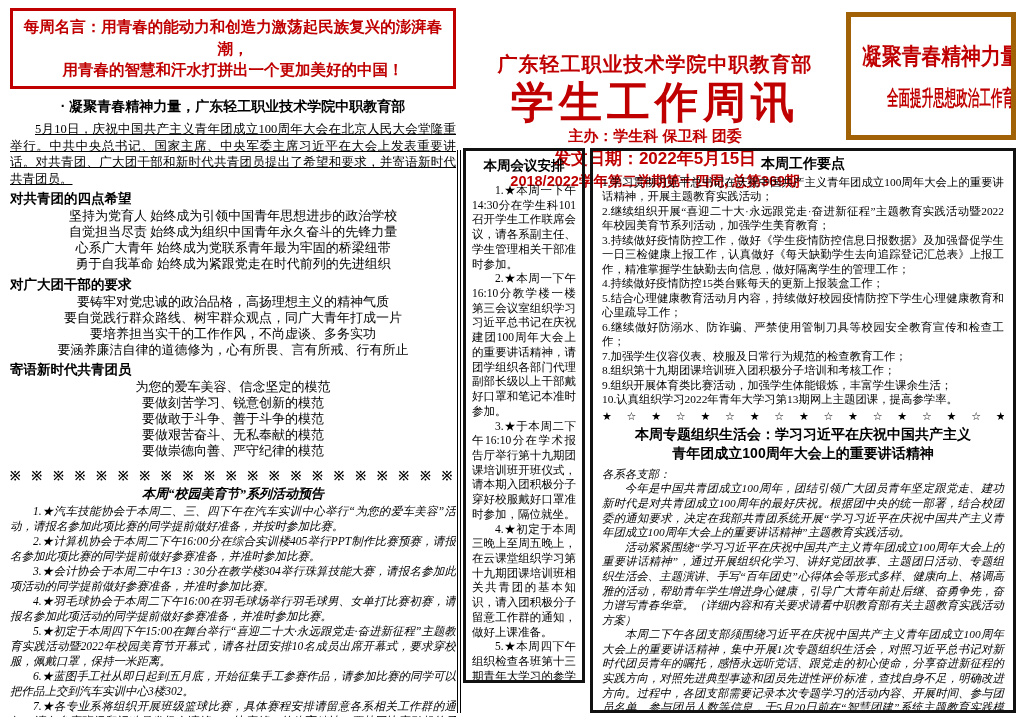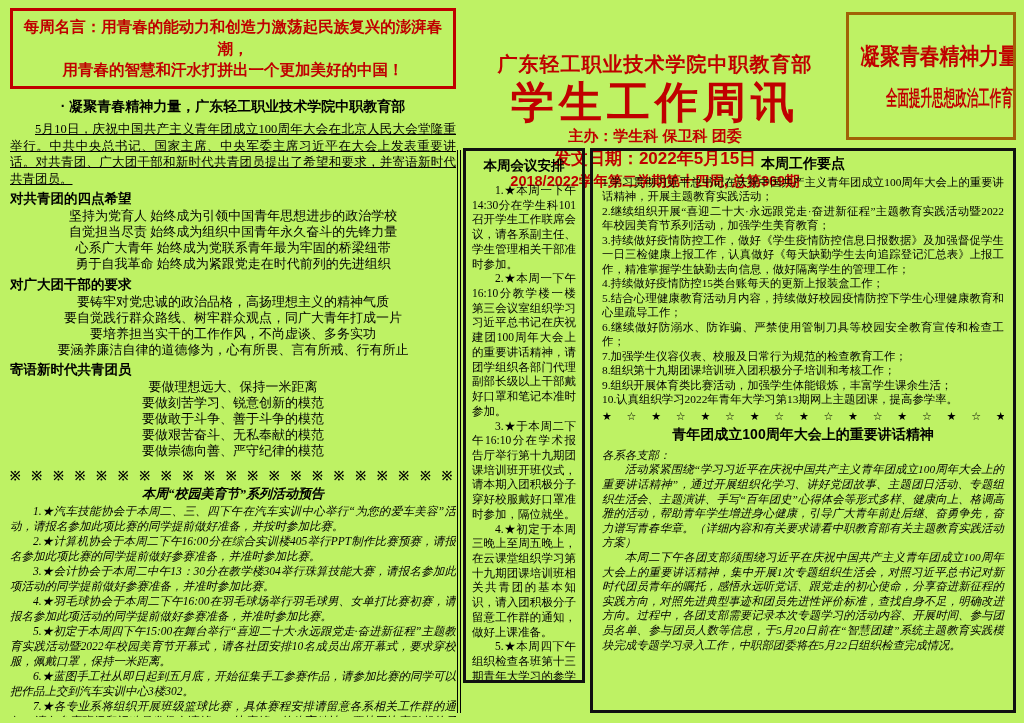--- a/index.html
+++ b/index.html
@@ -1,18 +1,18 @@
 <!DOCTYPE html>
 <html><head>
 <meta charset="utf-8">
 <style>
   * { margin:0; padding:0; box-sizing:border-box; }
   html,body { background:#e8e8e8; }
   .page {
-    position:relative; width:1024px; height:723px; background:#bef264;
+    position:relative; width:1024px; height:723px; background:#ffffff;
     font-family:"Liberation Serif", serif; color:#000; overflow:hidden;
     margin:0 auto;
   }
   
   .col-left { position:absolute; left:10px; top:8px; width:446px; height:709px; overflow:hidden; }
   .quote-box {
     border:3px solid #c00000; color:#c00000; font-weight:700; font-size:15.5px;
     line-height:1.4; text-align:center; padding:5px 6px;
     font-family:"Liberation Sans", sans-serif;
   }
@@ -27,21 +27,21 @@
   
   .masthead { position:absolute; left:470px; top:7px; width:370px; text-align:center; color:#c00000; font-weight:700; font-family:"Liberation Sans", sans-serif;margin-top:44px; }
   .m-org   { font-size:20px; white-space:nowrap; letter-spacing:1px; }
   .m-title { font-size:43px; line-height:1.12; letter-spacing:5px; white-space:nowrap; }
   .m-host  { font-size:15px; margin-top:1px; }
   .m-date  { font-size:17px; margin-top:1px; }
   .m-issue { font-size:14.5px; margin-top:2px; white-space:nowrap; }
   
   .slogan-box {
     position:absolute; left:846px; top:12px; width:170px; height:128px;
-    border:3px solid #a16207; color:#c00000; font-weight:700; text-align:center;
+    border:5px solid #a16207; color:#c00000; font-weight:700; text-align:center;
     font-family:"Liberation Sans", sans-serif; display:flex; flex-direction:column;
     justify-content:center; gap:12px; overflow:hidden;
   }
   .slogan-line1 { font-size:23px; white-space:nowrap; transform:scaleX(0.86); transform-origin:center; }
   .slogan-line2 { font-size:21px; white-space:nowrap; transform:scaleX(0.55); transform-origin:center; }
   
   .meetings-panel {
     position:absolute; left:463px; top:148px; width:122px; height:535px;
     border:3px solid #111; padding:3px 6px; overflow:hidden;
   }
@@ -81,21 +81,21 @@
     </div>
     <div>
       <div class="sec-heading">对广大团干部的要求</div>
       <div class="sec-line">要铸牢对党忠诚的政治品格，高扬理想主义的精神气质</div>
       <div class="sec-line">要自觉践行群众路线、树牢群众观点，同广大青年打成一片</div>
       <div class="sec-line">要培养担当实干的工作作风，不尚虚谈、多务实功</div>
       <div class="sec-line">要涵养廉洁自律的道德修为，心有所畏、言有所戒、行有所止</div>
     </div>
     <div>
       <div class="sec-heading">寄语新时代共青团员</div>
-      <div class="sec-line">要做理想远大、保持一米距离</div>
+      <div class="sec-line">为您的爱车美容、信念坚定的模范</div>
       <div class="sec-line">要做刻苦学习、锐意创新的模范</div>
       <div class="sec-line">要做敢于斗争、善于斗争的模范</div>
       <div class="sec-line">要做艰苦奋斗、无私奉献的模范</div>
       <div class="sec-line">要做崇德向善、严守纪律的模范</div>
     </div>
 
     <div class="flower-divider">※ ※ ※ ※ ※ ※ ※ ※ ※ ※ ※ ※ ※ ※ ※ ※ ※ ※ ※ ※ ※ ※ ※ ※</div>
 
     <div>
       <div class="act-heading">本周“校园美育节”系列活动预告</div>
@@ -145,21 +145,23 @@
     <div class="work-item">6.继续做好防溺水、防诈骗、严禁使用管制刀具等校园安全教育宣传和检查工作；</div>
     <div class="work-item">7.加强学生仪容仪表、校服及日常行为规范的检查教育工作；</div>
     <div class="work-item">8.组织第十九期团课培训班入团积极分子培训和考核工作；</div>
     <div class="work-item">9.组织开展体育类比赛活动，加强学生体能锻炼，丰富学生课余生活；</div>
     <div class="work-item">10.认真组织学习2022年青年大学习第13期网上主题团课，提高参学率。</div>
 
     <div class="star-divider">★ ☆ ★ ☆ ★ ☆ ★ ☆ ★ ☆ ★ ☆ ★ ☆ ★ ☆ ★ ☆ ★ ☆ ★ ☆</div>
 
     <div>
       <div class="special-title">
+        <div>本周专题组织生活会：学习习近平在庆祝中国共产主义</div>
         <div>青年团成立100周年大会上的重要讲话精神</div>
       </div>
       <div class="salutation">各系各支部：</div>
+      <div class="special-para">今年是中国共青团成立100周年，团结引领广大团员青年坚定跟党走、建功新时代是对共青团成立100周年的最好庆祝。根据团中央的统一部署，结合校团委的通知要求，决定在我部共青团系统开展“学习习近平在庆祝中国共产主义青年团成立100周年大会上的重要讲话精神”主题教育实践活动。</div>
       <div class="special-para">活动紧紧围绕“学习习近平在庆祝中国共产主义青年团成立100周年大会上的重要讲话精神”，通过开展组织化学习、讲好党团故事、主题团日活动、专题组织生活会、主题演讲、手写“百年团史”心得体会等形式多样、健康向上、格调高雅的活动，帮助青年学生增进身心健康，引导广大青年前赴后继、奋勇争先，奋力谱写青春华章。（详细内容和有关要求请看中职教育部有关主题教育实践活动方案）</div>
       <div class="special-para">本周二下午各团支部须围绕习近平在庆祝中国共产主义青年团成立100周年大会上的重要讲话精神，集中开展1次专题组织生活会，对照习近平总书记对新时代团员青年的嘱托，感悟永远听党话、跟党走的初心使命，分享奋进新征程的实践方向，对照先进典型事迹和团员先进性评价标准，查找自身不足，明确改进方向。过程中，各团支部需要记录本次专题学习的活动内容、开展时间、参与团员名单、参与团员人数等信息，于5月20日前在“智慧团建”系统主题教育实践模块完成专题学习录入工作，中职部团委将在5月22日组织检查完成情况。</div>
     </div>
   </div>
 
 </div>
 
 </body></html>

